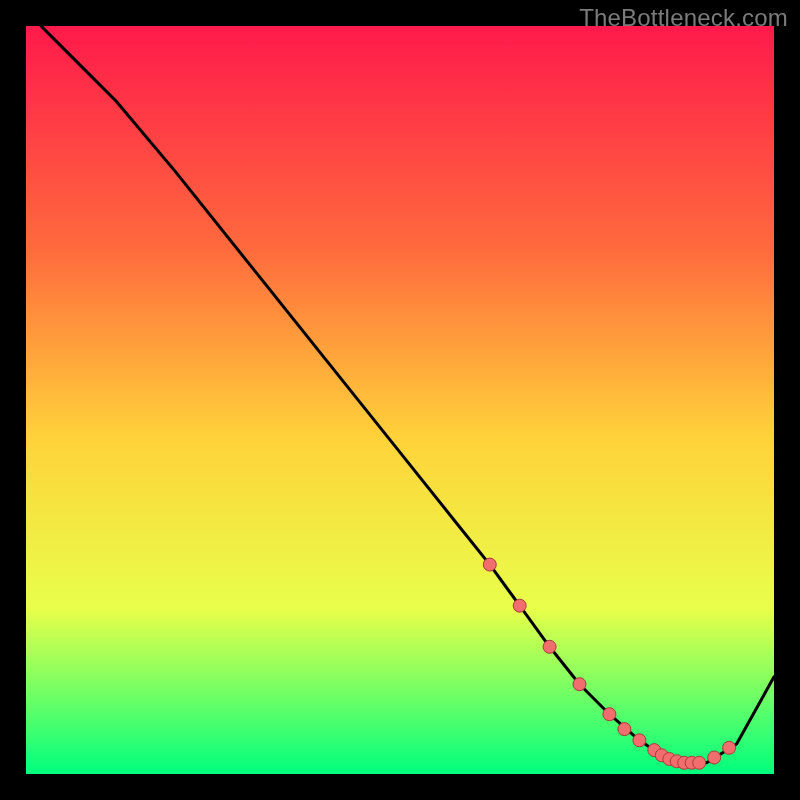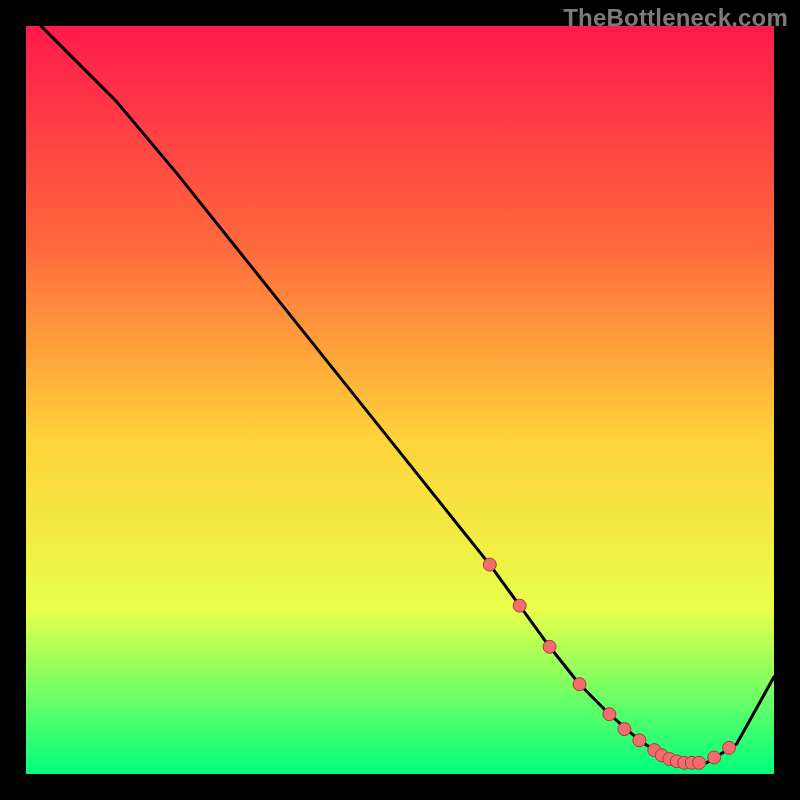--- a/index.html
+++ b/index.html
@@ -25,21 +25,21 @@
     top: 0;
     width: 748px;
     height: 748px;
   }
   .watermark {
     position: absolute;
     top: 4px;
     right: 12px;
     color: #7b7b7b;
     font-size: 24px;
-    font-weight: 700;
+    font-weight: 400;
     letter-spacing: 0.2px;
     z-index: 50;
   }
   svg { display: block; }
 </style>
 </head>
 <body>
 
 <div class="watermark">TheBottleneck.com</div>
 

